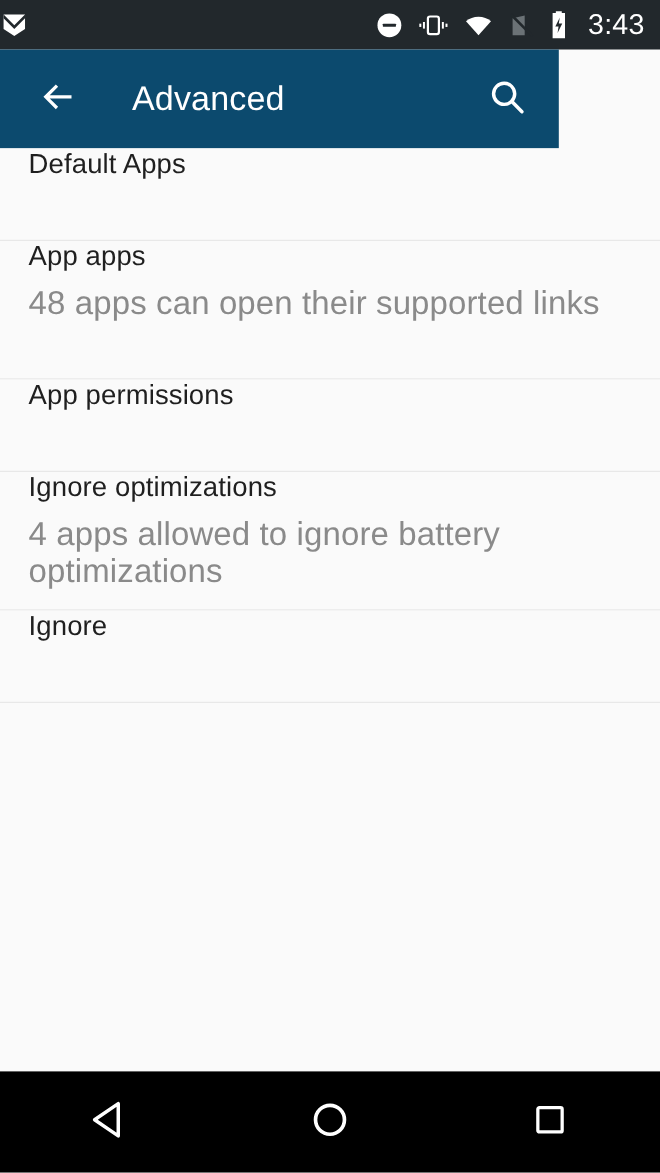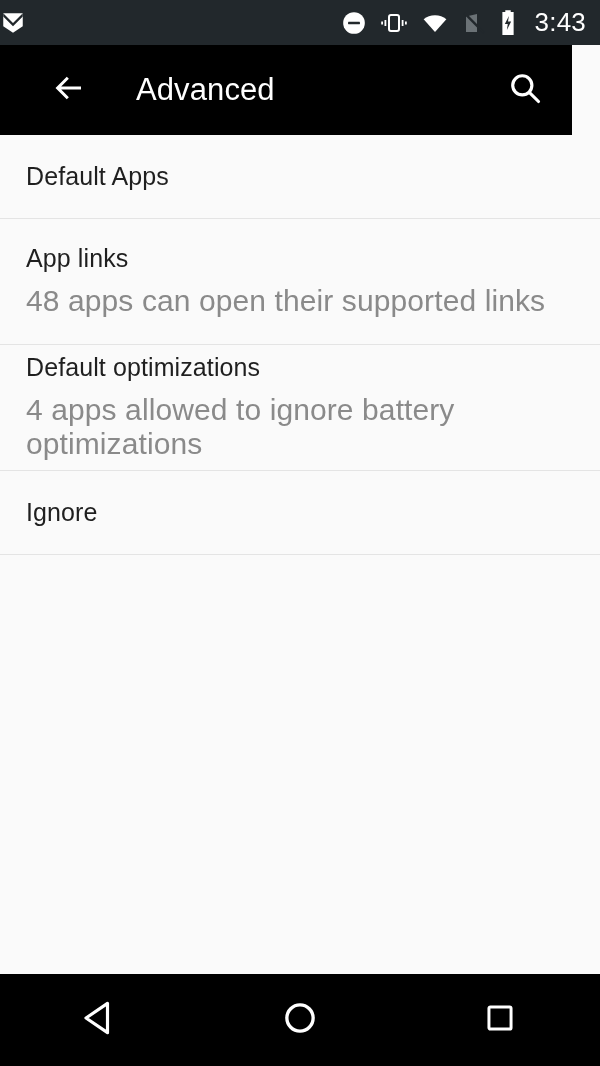--- a/index.html
+++ b/index.html
@@ -53,27 +53,27 @@
     font-size: 26px;
     font-weight: 500;
     letter-spacing: 0.2px;
     margin-left: 5px;
   }
 
   
   #app-bar {
     position: absolute;
     top: 45px; left: 0;
-    width: 572px;
+    width: 508px;
     height: 90px;
-    background: #000000;
-    display: flex;
-    align-items: center;
-    box-sizing: border-box;
-    padding: 0 24px 0 46px;
+    background: #0c4a6e;
+    display: flex;
+    align-items: center;
+    box-sizing: border-box;
+    padding: 0 24px 0 30px;
   }
   #back-button {
     width: 46px;
     height: 46px;
     display: flex;
     align-items: center;
     justify-content: center;
     flex: 0 0 auto;
   }
   #app-bar-title {
@@ -101,21 +101,20 @@
     width: 600px;
     height: 839px;
     background: #fafafa;
     box-sizing: border-box;
   }
   .list-item {
     box-sizing: border-box;
     padding: 0 26px;
     display: flex;
     flex-direction: column;
-    justify-content: center;
     background: #fafafa;
     border-bottom: 1px solid #e4e4e4;
   }
   .list-item.one-line { height: 84px; }
   .list-item.two-line { height: 126px; }
   .item-title {
     color: #1f1f1f;
     font-size: 25px;
     font-weight: 400;
     line-height: 1.15;
@@ -234,27 +233,30 @@
     </div>
   </div>
 
   <div id="settings-list">
 
     <div class="list-item one-line">
       <div class="item-title">Default Apps</div>
     </div>
 
     <div class="list-item two-line">
-      <div class="item-title">App links</div>
+      <div class="item-title">App apps</div>
       <div class="item-subtitle">48 apps can open their supported links</div>
     </div>
 
+    <div class="list-item one-line">
+      <div class="item-title">App permissions</div>
+    </div>
 
     <div class="list-item two-line">
-      <div class="item-title">Default optimizations</div>
+      <div class="item-title">Ignore optimizations</div>
       <div class="item-subtitle">4 apps allowed to ignore battery optimizations</div>
     </div>
 
     <div class="list-item one-line">
       <div class="item-title">Ignore</div>
     </div>
 
     <div id="list-filler" style="height:324px;"></div>
   </div>
 

